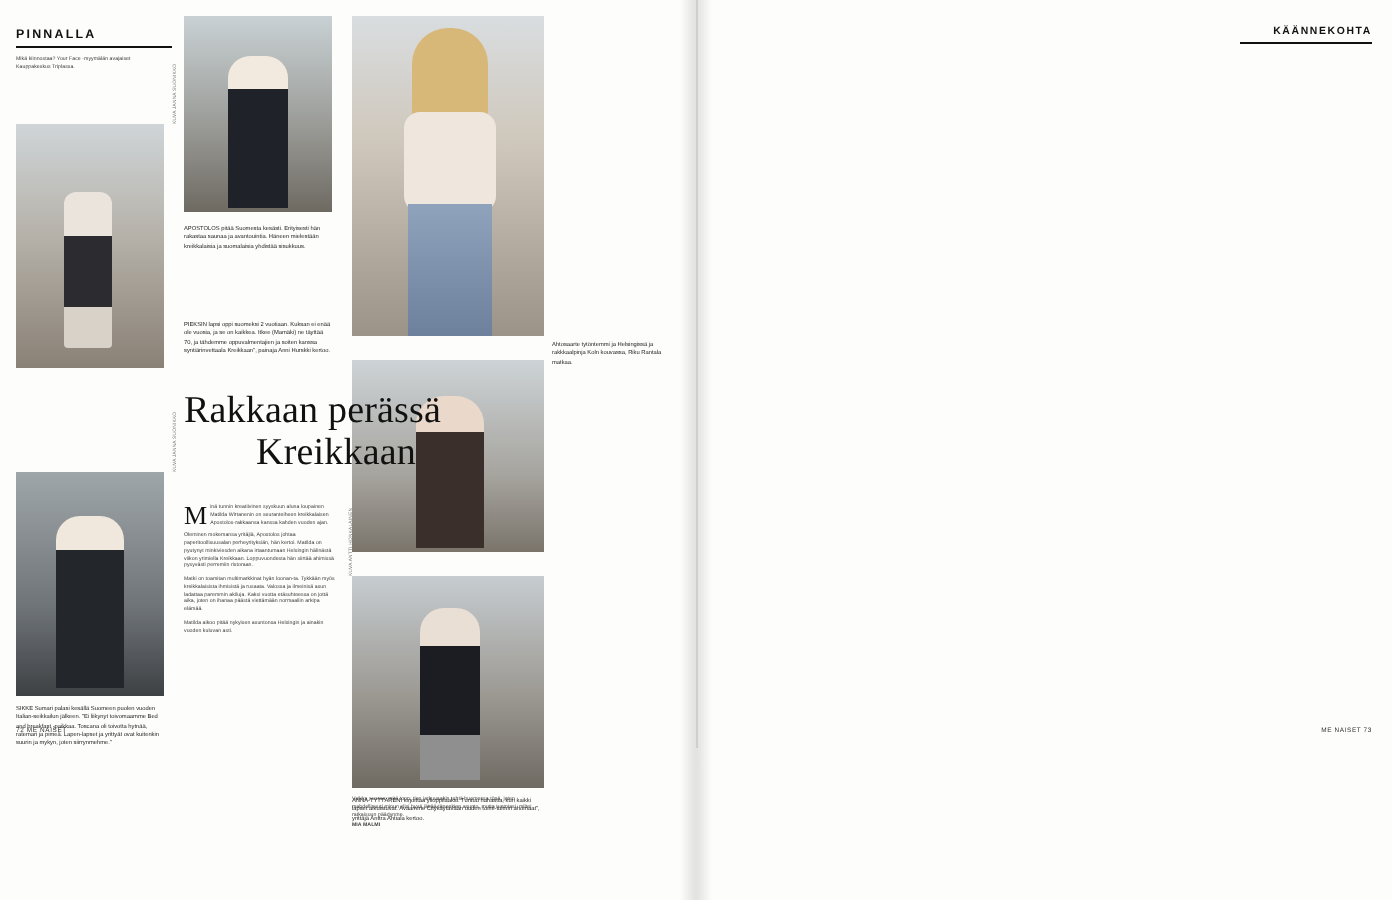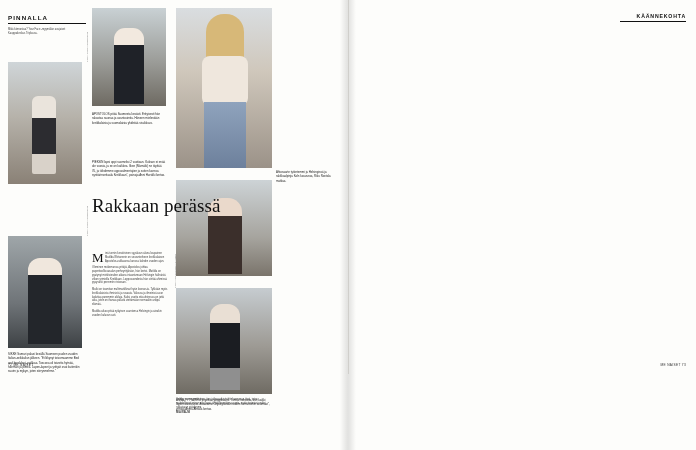--- a/index.html
+++ b/index.html
@@ -225,20 +225,21 @@
 
     <div class="photo" id="ph-sikke">
       <div class="sky"></div>
         <div class="figure"></div>
     </div>
     <div class="vert-credit" style="left:86px; top:236px;">KUVA JANNA SUONIKKO</div>
     <div class="cap-box caption" id="cap-sikke">SIKKE Sumari palasi kesällä Suomeen puolen vuoden Italian-seikkailun jälkeen. "Ei liikynyt toivomaamme Bed and breakfast -paikkaa. Toscana oli toivotta hytnää, ratemari ja pimeä. Lapen-lapset ja yrittyät ovat kuitenkin suurin ja mykyn, joten siirrynmehme."</div>
 
     <div id="headline-left">
       <div class="l1">Rakkaan perässä</div>
+      <div class="l2">Kreikkaan</div>
     </div>
 
     <div id="lead-left">
       <span class="drop">M</span>
       <p class="tiny" style="margin:0">inä tunnin  kreatiivinen syyskuun aluna loupainen Matilda Wirtanenin on seuranteiheen kreikkalaisen Apostolos-rakkaansa kanssa kahden vuoden ajan.</p>
       <p class="tiny" style="margin:3px 0 0">Oleminen mokemansa yritäjiä, Apostolos johtaa paperitoollisuusalan perheyrityksiän, hän kertoi. Matilda on pyutynyt minkiviesden aikana irtaantumaan Helsingin hälinästä viikon yrimiella Kreikkaan. Loppuvuondesta hän siirtää ahimissä pysyvästi perremiin ristoraan.</p>
       <p class="tiny" style="margin:3px 0 0">Matki on toamitan multimarkkinat hyän loonan-ta. Tykkään myös kreikkalaisista ihmisistä ja rusaata. Valossa ja ilmeinisä asun ladattaa paremmin akiluja. Kaksi vuotta etäsuhteessa on jottä aika, joten on ihanaa päästä viettämään normaaliin arkipa elämää.</p>
       <p class="tiny" style="margin:3px 0 0">Matilda aikoo pitää nykyisen asuntonsa Helsingin ja ainakin vuoden kuluvan asti.</p>
     </div>
 

